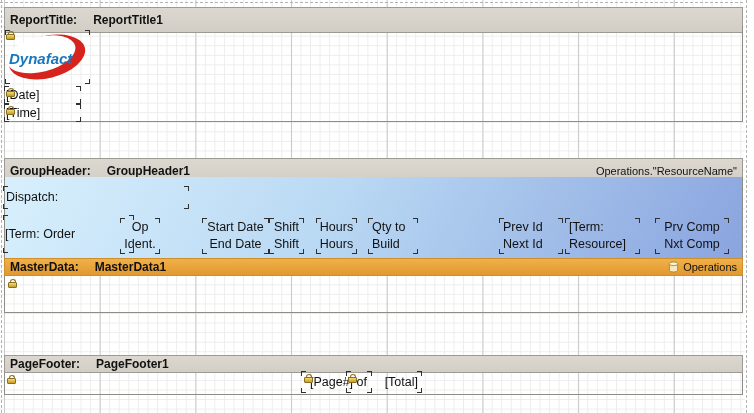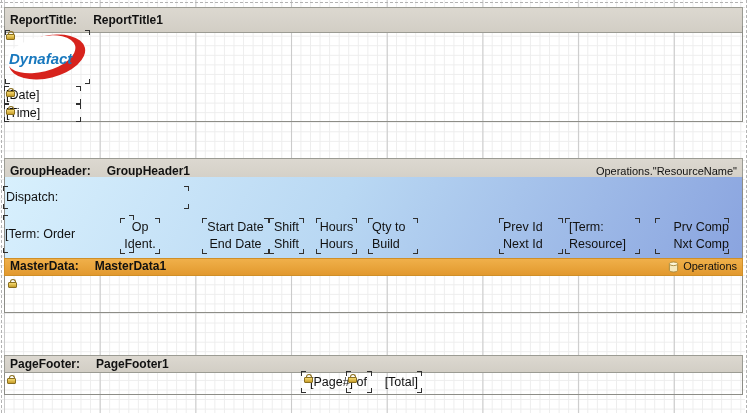--- a/index.html
+++ b/index.html
@@ -31,21 +31,20 @@
     white-space:nowrap;
     display:flex;align-items:center;
   }
   .band-header .type{font-weight:bold;}
   .band-header .bname{margin-left:16px;font-weight:bold;}
   .band-header .right-src{margin-left:auto;font-size:11px;display:flex;align-items:center;gap:4px;}
 
   .band-header.master{
     background:linear-gradient(#f0b04a,#e2992e);
     border:1px solid #cf8f28;
-    align-items:flex-end;
   }
 
   .band-content{
     position:absolute;left:4px;width:739px;
     border-left:1px solid #8d8d87;
     border-right:1px solid #8d8d87;
     border-bottom:1px solid #8d8d87;
     box-sizing:border-box;
   }
   .band-content.blue{
@@ -141,21 +140,21 @@
   <div class="obj col" style="left:269px;top:218px;width:35px;height:36px;">Shift
 Shift</div>
   <div class="obj col" style="left:316px;top:218px;width:41px;height:36px;">Hours
 Hours</div>
   <div class="obj col left" style="left:368px;top:218px;width:50px;height:36px;">Qty to
 Build</div>
   <div class="obj col left" style="left:499px;top:218px;width:64px;height:36px;">Prev Id
 Next Id</div>
   <div class="obj col left" style="left:565px;top:218px;width:75px;height:36px;">[Term:
 Resource]</div>
-  <div class="obj col" style="left:655px;top:218px;width:74px;height:36px;text-align:right;">Prv Comp
+  <div class="obj col" style="left:655px;top:218px;width:74px;height:36px;">Prv Comp
 Nxt Comp</div>
 
   <div class="band-header master" style="top:258px;height:18px;">
     <span class="type">MasterData:</span>
     <span class="bname">MasterData1</span>
     <span class="right-src">
       <svg class="db-icon" viewBox="0 0 12 13">
         <path d="M1.5,3 v7 a4.5,2 0 0 0 9,0 v-7" fill="#f6e9bd" stroke="#a5873a" stroke-width="1"></path>
         <ellipse cx="6" cy="3" rx="4.5" ry="2" fill="#fdf6d8" stroke="#a5873a" stroke-width="1"></ellipse>
       </svg>

